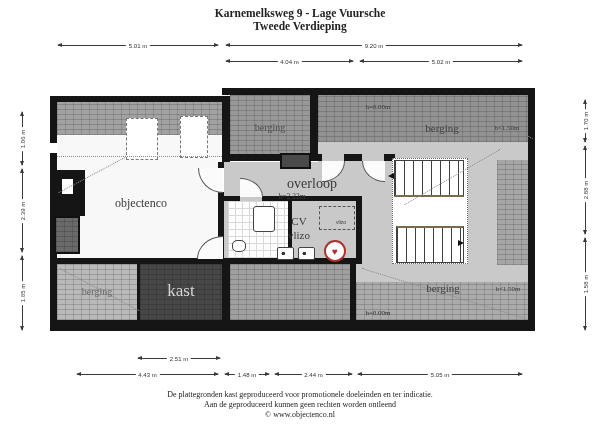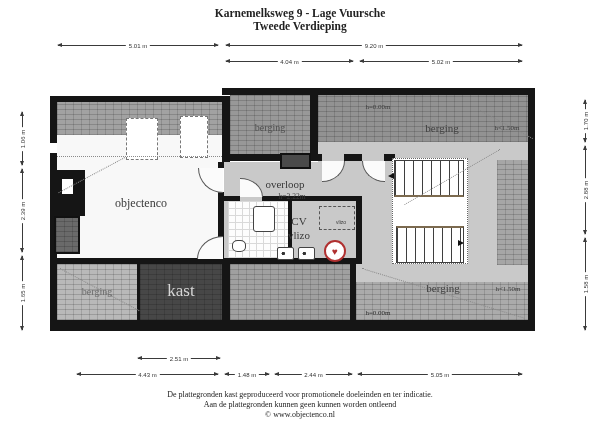--- a/index.html
+++ b/index.html
@@ -154,21 +154,21 @@
 </div>
 <div class="cvcircle" style="left:324px;top:240px">♥</div>
 <div class="boiler" style="left:277px;top:247px"></div>
 <div class="boiler" style="left:298px;top:247px"></div>
 
 <span class="lbl" style="left:141px;top:203px;font-size:12px">objectenco</span>
 <span class="lbl" style="left:270px;top:127px;font-size:10px;color:#4f4f4f">berging</span>
 <span class="lbl" style="left:442px;top:128px;font-size:11px;color:#3f3f3f">berging</span>
 <span class="lbl" style="left:378px;top:107px;font-size:7px;color:#3f3f3f">h=0.00m</span>
 <span class="lbl" style="left:507px;top:128px;font-size:7px;color:#3f3f3f">h&lt;1.50m</span>
-<span class="lbl" style="left:285px;top:184px;font-size:11px">overloop</span>
+<span class="lbl" style="left:312px;top:184px;font-size:14px">overloop</span>
 <span class="lbl" style="left:292px;top:196px;font-size:7.5px">h=2.22m</span>
 <span class="lbl" style="left:299px;top:221px;font-size:11px">CV</span>
 <span class="lbl" style="left:299px;top:235px;font-size:11px">vlizo</span>
 <span class="lbl" style="left:97px;top:291px;font-size:10px;color:#6b6b6b">berging</span>
 <span class="lbl" style="left:181px;top:291px;font-size:17px;color:#d6d6d6">kast</span>
 <span class="lbl" style="left:443px;top:288px;font-size:11px;color:#3f3f3f">berging</span>
 <span class="lbl" style="left:508px;top:289px;font-size:7px;color:#3f3f3f">h&lt;1.50m</span>
 <span class="lbl" style="left:378px;top:313px;font-size:7px;color:#2f2f2f">h=0.00m</span>
 
 <div class="dimh" style="left:138px;top:358px;width:82px">
@@ -181,14 +181,14 @@
   <span class="dlbl">1.48 m</span>
   </div>
 <div class="dimh" style="left:275px;top:374px;width:77px">
   <span class="dlbl">2.44 m</span>
   </div>
 <div class="dimh" style="left:358px;top:374px;width:164px">
   <span class="dlbl">5.05 m</span>
   </div>
 
 <div class="footer" style="top:390px">De plattegronden kast geproduceerd voor promotionele doeleinden en ter indicatie.</div>
-<div class="footer" style="top:400px">Aan de plattegronden kunnen geen kunnen worden ontleend</div>
+<div class="footer" style="top:400px">Aan de geproduceerd kunnen geen rechten worden ontleend</div>
 <div class="footer" style="top:410px">© www.objectenco.nl</div>
 
 </body></html>

